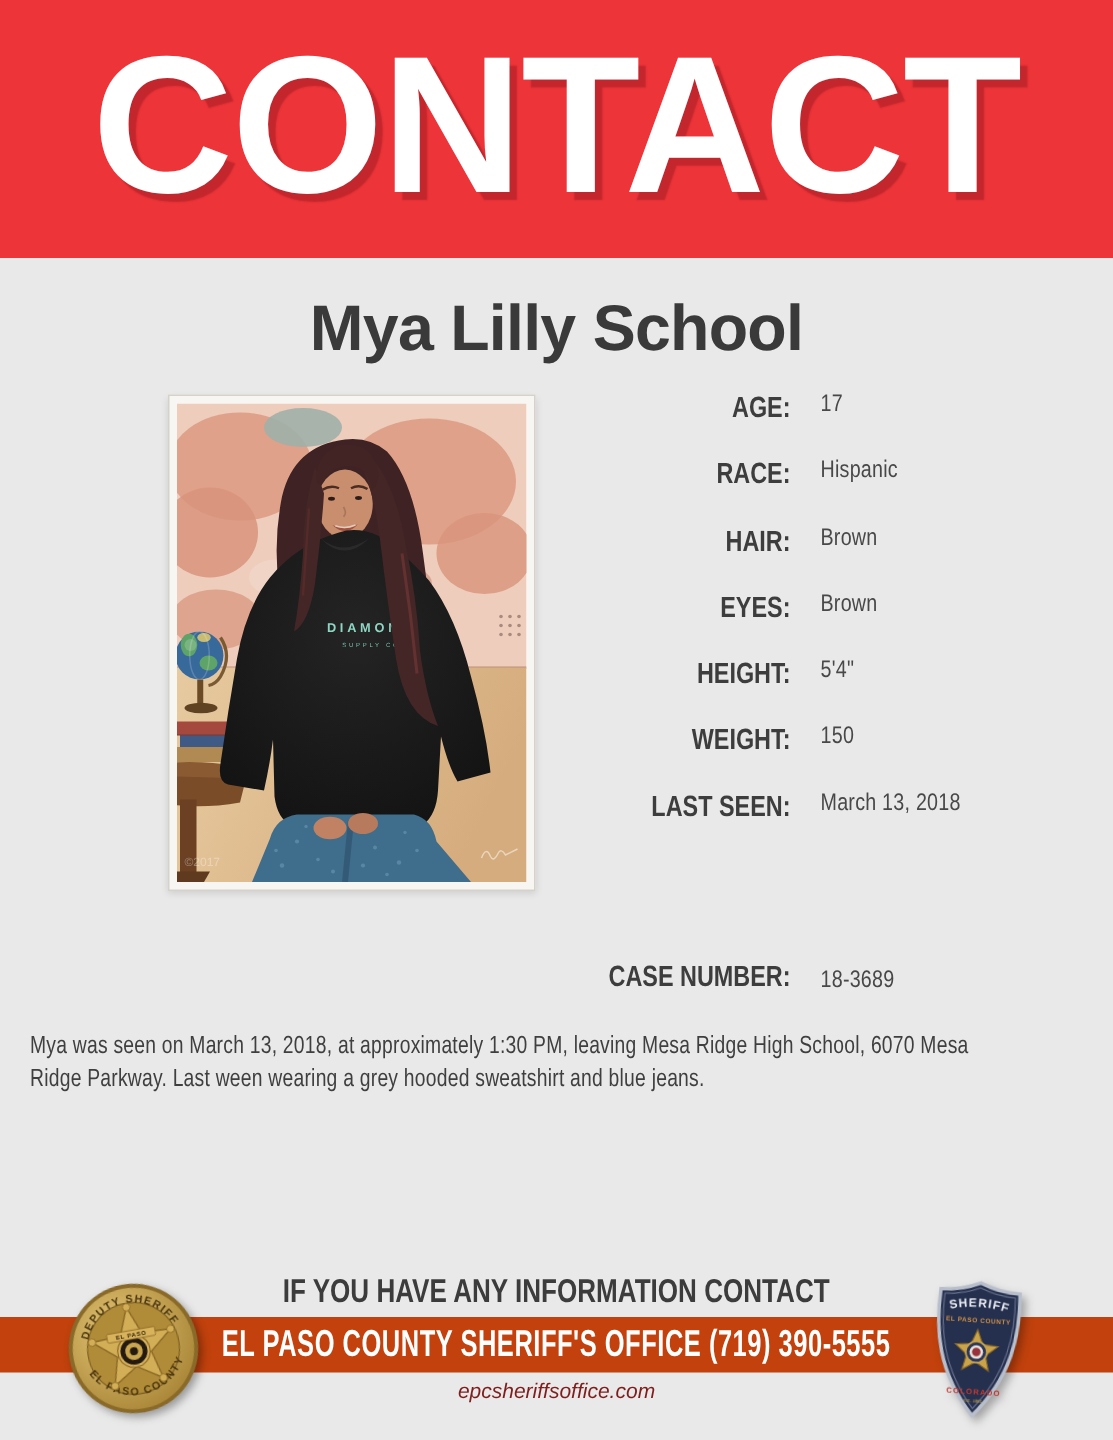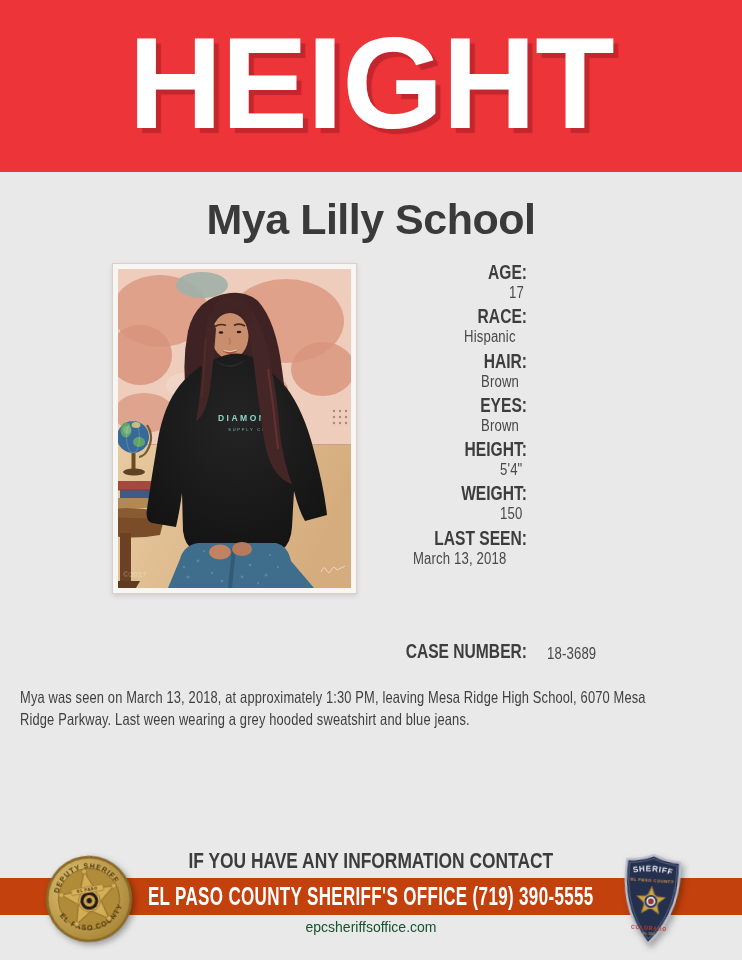--- a/index.html
+++ b/index.html
@@ -28,21 +28,21 @@
   }
   
   .photo {
     position:absolute; left:112px; top:263px; width:245px; height:331px;
     background:#f8f6f2; border:1px solid #d6d2cb; box-sizing:border-box;
     padding:5px; box-shadow:0 2px 5px rgba(0,0,0,0.12);
   }
   .photo svg { display:block; }
   
   .details { position:absolute; left:380px; top:261px; }
-  .drow { display:flex; align-items:flex-end; height:44.3px;flex-direction:column; }
+  .drow { display:flex; align-items:flex-start; height:44.3px; }
   .dlabel {
     width:147px; text-align:right; font-size:19.5px; font-weight:bold;
     color:#3d3d3d; white-space:nowrap;
     transform:scaleX(0.8); transform-origin:right center; display:inline-block;
   }
   .dvalue {
     margin-left:20px; font-size:16px; color:#484848; white-space:nowrap;
     transform:scaleX(0.82); transform-origin:left center; display:inline-block;
     letter-spacing:0.2px;
   }
@@ -64,40 +64,40 @@
     position:absolute; left:0; top:878px; width:742px; height:37px;
     background:#c2410c; text-align:center;
   }
   .redbar span {
     display:inline-block; line-height:37px; font-size:25px; font-weight:bold;
     color:#ffffff; white-space:nowrap; letter-spacing:0.5px;
     transform:scaleX(0.68); transform-origin:center;
   }
   .website {
     position:absolute; left:0; top:919px; width:742px; text-align:center;
-    font-size:14px; color:#14532d;
+    font-size:14px; font-style:italic; color:#7f1d1d;
   }
   .badge-left {
     position:absolute; left:44px; top:854px; width:90px; height:90px;
     transform:rotate(-10deg);
     filter:drop-shadow(2px 3px 3px rgba(0,0,0,0.35));
   }
   .badge-right {
     position:absolute; left:618px; top:851px; width:66px; height:97px;
     transform:rotate(4deg);
     filter:drop-shadow(3px 3px 3px rgba(0,0,0,0.3));
   }
 </style>
 </head>
 <body>
 
 <div class="poster">
 
   <div class="banner">
-    <h1 class="missing">HEIGHT</h1>
+    <h1 class="missing">CONTACT</h1>
   </div>
 
   <div class="name">Mya Lilly School</div>
 
   <div class="photo">
     <svg width="233" height="319" viewBox="0 0 233 319">
       <defs>
         <linearGradient id="wallGrad" x1="0" y1="0" x2="1" y2="0.3">
           <stop offset="0" stop-color="#e7caa0"></stop>
           <stop offset="1" stop-color="#d5ac7d"></stop>

